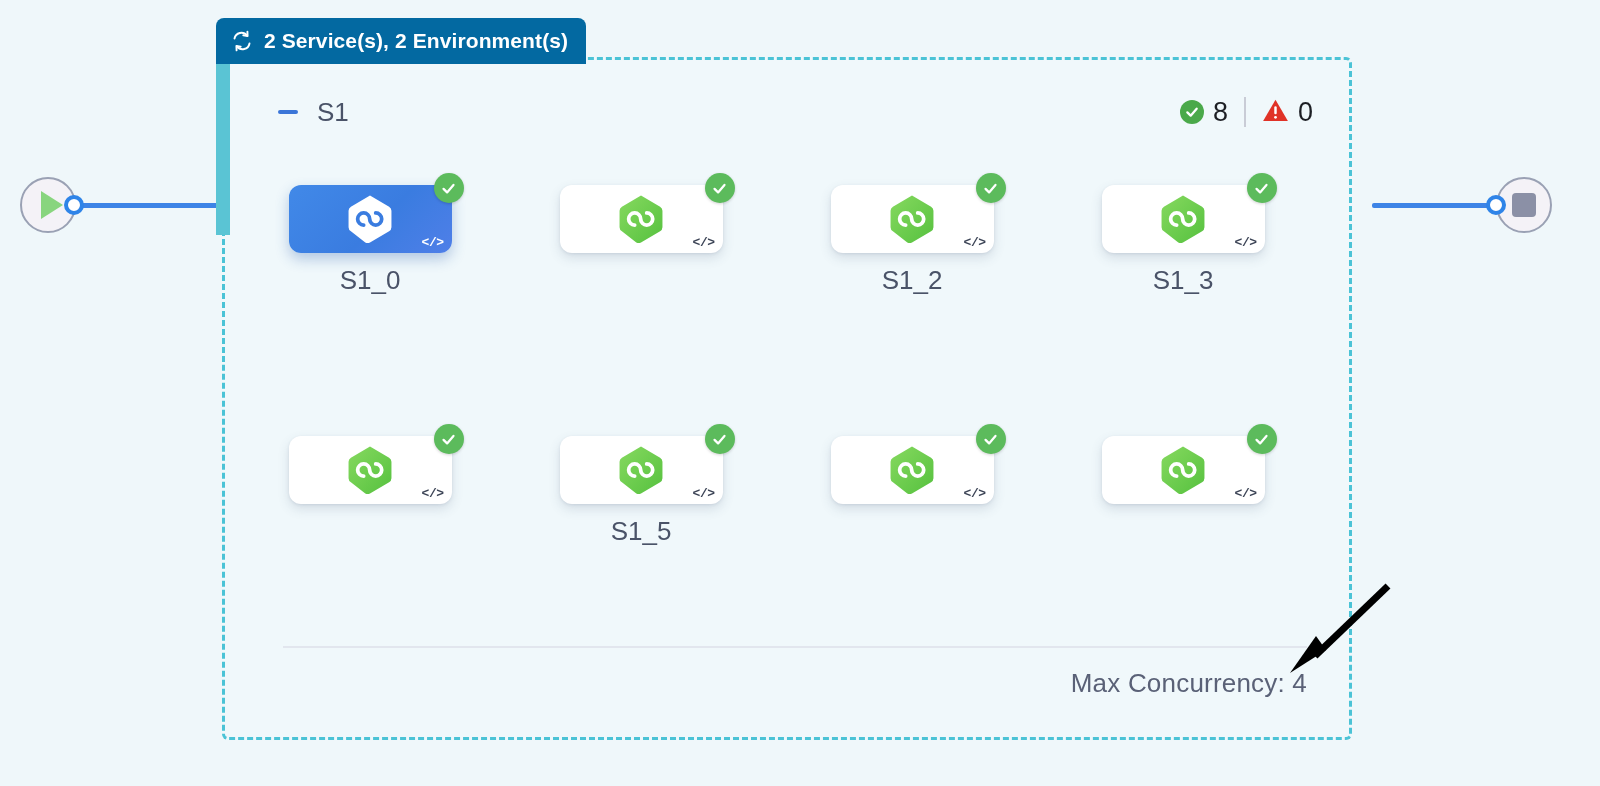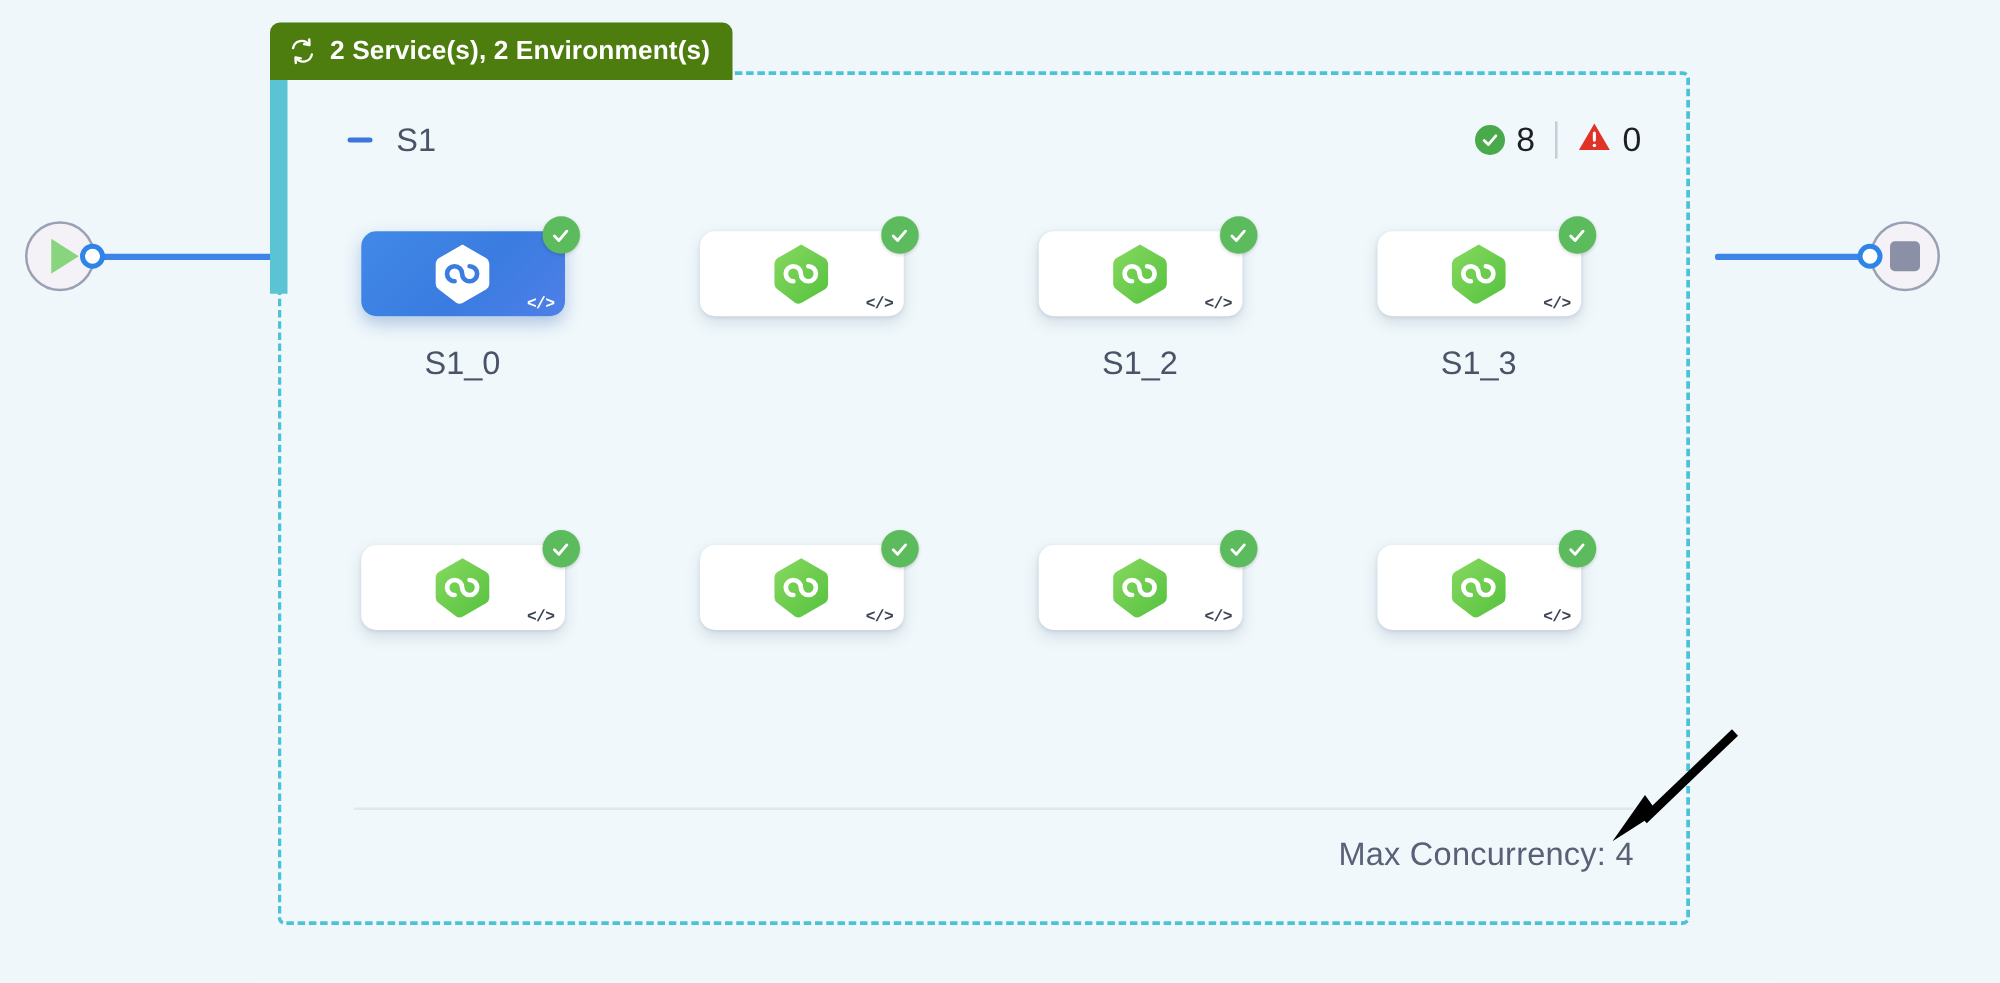--- a/index.html
+++ b/index.html
@@ -64,21 +64,21 @@
     left: 222px; top: 57px;
     width: 1130px; height: 683px;
     border: 3px dashed #4bc3d6;
     border-radius: 6px;
     background: #f0f8fb;
   }
   #group-badge {
     position: absolute;
     left: 216px; top: 18px;
     height: 46px;
-    background: #4d7c0f;
+    background: #0369a1;
     border-radius: 8px 8px 0 0;
     display: flex; align-items: center;
     padding: 0 18px 0 14px;
     gap: 10px;
     color: #ffffff;
     font-size: 21px;
     font-weight: 700;
     letter-spacing: .1px;
     white-space: nowrap;
     z-index: 5;
@@ -163,21 +163,21 @@
   .check-badge {
     position: absolute;
     right: -12px; top: -12px;
     width: 30px; height: 30px;
     border-radius: 50%;
     background: #5cbb5c;
     display: flex; align-items: center; justify-content: center;
     box-shadow: 0 1px 3px rgba(0,0,0,.18);
   }
   .node-label {
-    margin-top: 22px;
+    margin-top: 12px;
     text-align: center;
     font-size: 26px;
     color: #4a5368;
   }
 
   
   #footer-divider {
     position: absolute;
     left: 58px; right: 42px; top: 586px;
     height: 2px;
@@ -393,20 +393,21 @@
               <path d="M24.2 39.4 a7.4 7.4 0 1 1 7.4 -7.4 a7.4 7.4 0 1 0 7.4 -7.4" fill="none" stroke="#ffffff" stroke-width="4.6" stroke-linecap="round"></path>
             </svg>
           </span>
           <span class="code-badge">&lt;/&gt;</span>
           <span class="check-badge">
             <svg width="17" height="17" viewBox="0 0 24 24" fill="none" stroke="#ffffff" stroke-width="3.2" stroke-linecap="round" stroke-linejoin="round">
               <polyline points="5,12.5 10,17.5 19,7"></polyline>
             </svg>
           </span>
         </div>
+        <div class="node-label">S1_5</div>
       </div>
 
       <div class="node-item" style="left:587px; top:376px;">
         <div class="node-card">
           <span>
             <svg class="hex-logo" viewBox="0 0 64 64">
               <defs>
                   <linearGradient id="g6" x1="0" y1="0" x2="1" y2="1">
                 <stop offset="0" stop-color="#86d95f"></stop>
                     <stop offset="1" stop-color="#56c13f"></stop>

